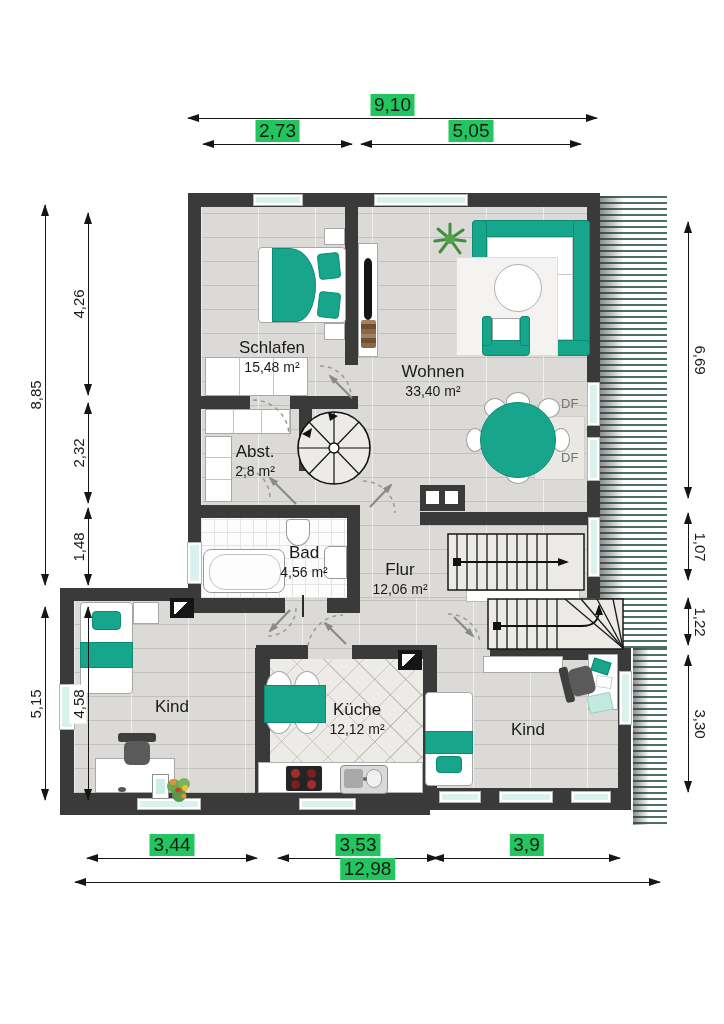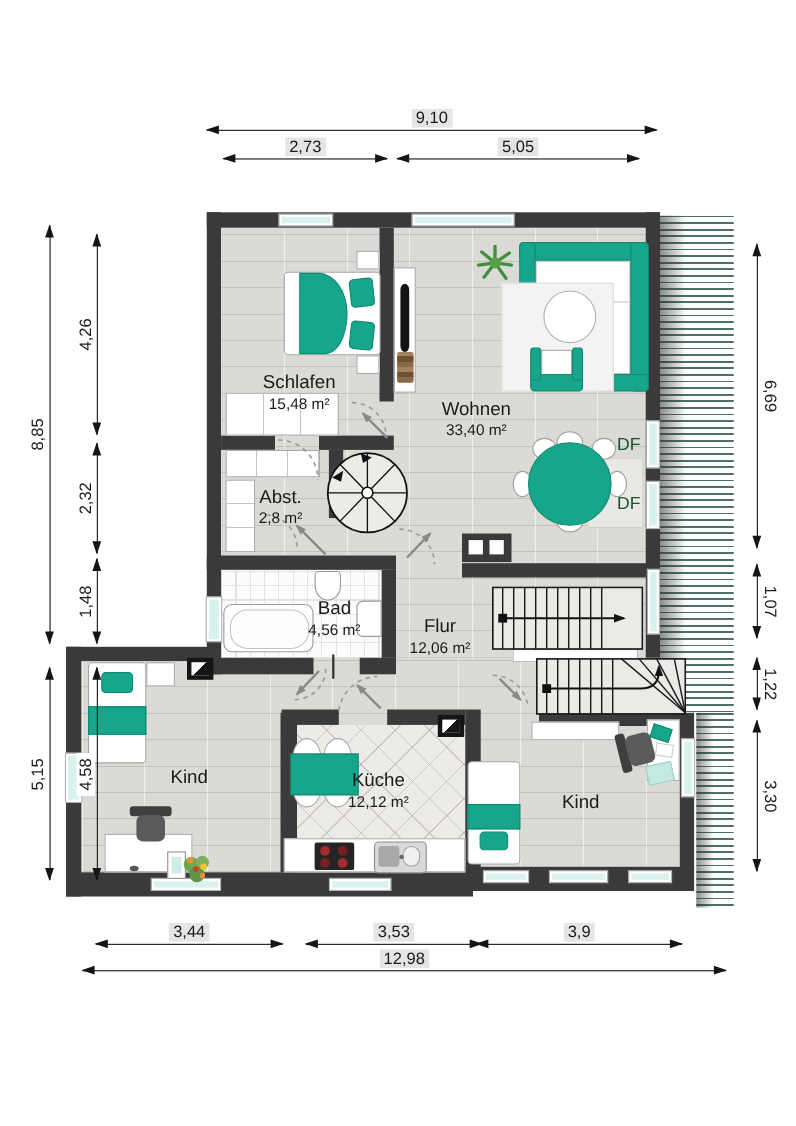--- a/index.html
+++ b/index.html
@@ -20,32 +20,32 @@
   .floor-k{position:absolute;background-color:#edebe8;
     background-image:repeating-linear-gradient(45deg,rgba(160,155,150,.45) 0 1px,rgba(0,0,0,0) 1px 22px),
                      repeating-linear-gradient(135deg,rgba(160,155,150,.45) 0 1px,rgba(0,0,0,0) 1px 22px);}
   .hatch{position:absolute;background:repeating-linear-gradient(180deg,#4d6f65 0 1.6px,#ffffff 1.6px 6px);}
   .shadow-r{position:absolute;background:linear-gradient(90deg,rgba(45,45,45,.55),rgba(45,45,45,0));}
   
   .dimh{position:absolute;height:0;border-top:1.4px solid #151515;}
   .ah{position:absolute;width:0;height:0;top:-5.2px;}
   .al{left:-1px;border-top:4.5px solid transparent;border-bottom:4.5px solid transparent;border-right:12px solid #151515;}
   .ar{right:-1px;border-top:4.5px solid transparent;border-bottom:4.5px solid transparent;border-left:12px solid #151515;}
-  .dlbl{position:absolute;left:50%;bottom:3px;transform:translateX(-50%);font-size:15px;background:#e5e5e5;padding:0 4px;white-space:nowrap;}
+  .dlbl{position:absolute;left:50%;bottom:3px;transform:translateX(-50%);font-size:19px;background:#22c55e;padding:0 4px;white-space:nowrap;}
   .dimv{position:absolute;width:0;border-left:1.4px solid #151515;}
   .av{position:absolute;width:0;height:0;left:-5.2px;}
   .avt{top:-1px;border-left:4.5px solid transparent;border-right:4.5px solid transparent;border-bottom:12px solid #151515;}
   .avb{bottom:-1px;border-left:4.5px solid transparent;border-right:4.5px solid transparent;border-top:12px solid #151515;}
   .dlbl-l{position:absolute;top:50%;left:-11px;transform:translate(-50%,-50%) rotate(-90deg);font-size:15px;background:#fff;padding:0 5px;white-space:nowrap;}
   .dlbl-r{position:absolute;top:50%;left:11px;transform:translate(-50%,-50%) rotate(90deg);font-size:15px;background:#fff;padding:0 5px;white-space:nowrap;}
   
   .rlabel{position:absolute;transform:translate(-50%,-50%);text-align:center;color:#1a1a1a;line-height:1.2;}
   .rname{font-size:17px;display:block;}
   .rarea{font-size:14px;display:block;margin-top:1px;}
-  .df{position:absolute;font-size:16px;color:#14532d;}
+  .df{position:absolute;font-size:13px;color:#737373;}
   .skylight{position:absolute;border:4px solid #151515;background:linear-gradient(135deg,#fff 0 48%,#151515 48% 100%);box-sizing:border-box;}
 </style>
 </head>
 <body>
 
 <div id="plan">
 
   <div class="floor-wood" style="left:201px;top:207px;width:386px;height:391px"></div>
   <div class="floor-bad" style="left:201px;top:518px;width:146px;height:80px"></div>
   <div class="floor-wood" style="left:74px;top:598px;width:546px;height:195px"></div>
@@ -313,21 +313,21 @@
     <span class="rname">Bad</span>
     <span class="rarea">4,56 m²</span>
   </div>
   <div class="rlabel" style="left:400px;top:579px">
     <span class="rname">Flur</span>
     <span class="rarea">12,06 m²</span>
   </div>
   <div class="rlabel" style="left:172px;top:707px">
     <span class="rname">Kind</span>
   </div>
-  <div class="rlabel" style="left:344px;top:719px">
+  <div class="rlabel" style="left:357px;top:719px">
     <span class="rname">Küche</span>
     <span class="rarea">12,12 m²</span>
   </div>
   <div class="rlabel" style="left:528px;top:730px">
     <span class="rname">Kind</span>
   </div>
   <div class="df" style="left:561px;top:396px">DF</div>
   <div class="df" style="left:561px;top:450px">DF</div>
 
   <div class="dimh" style="left:188px;top:118px;width:409px">

